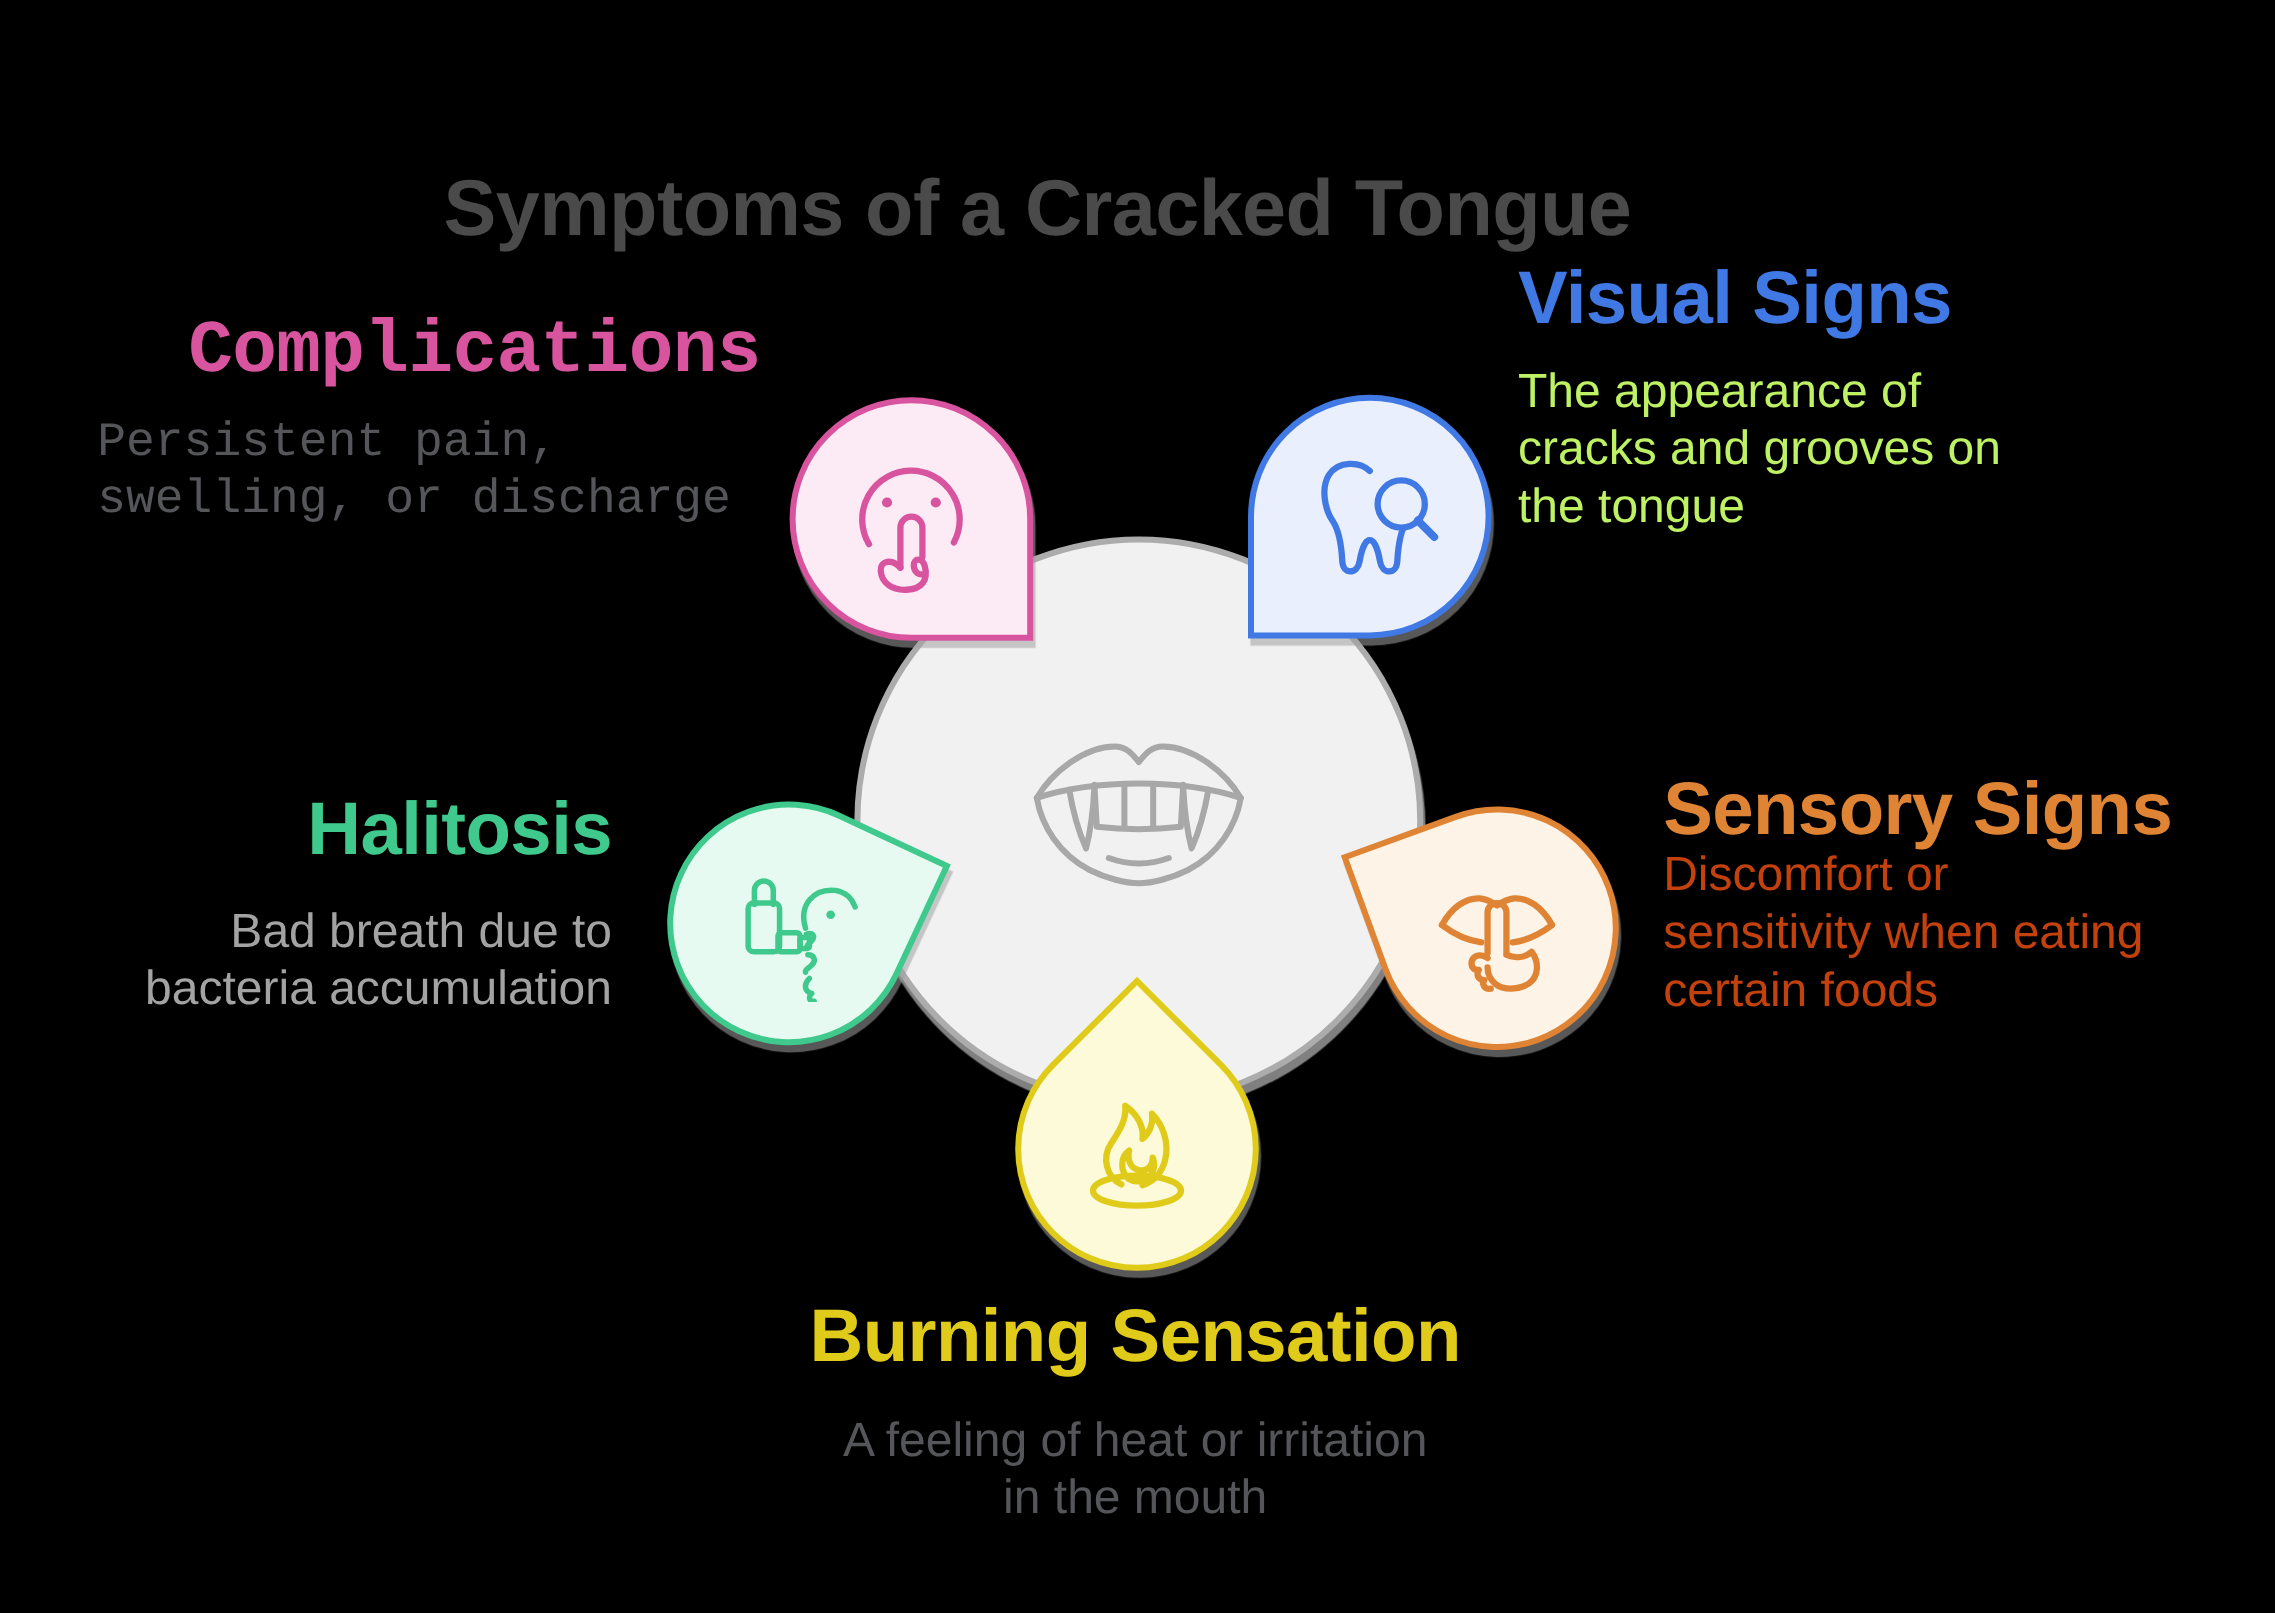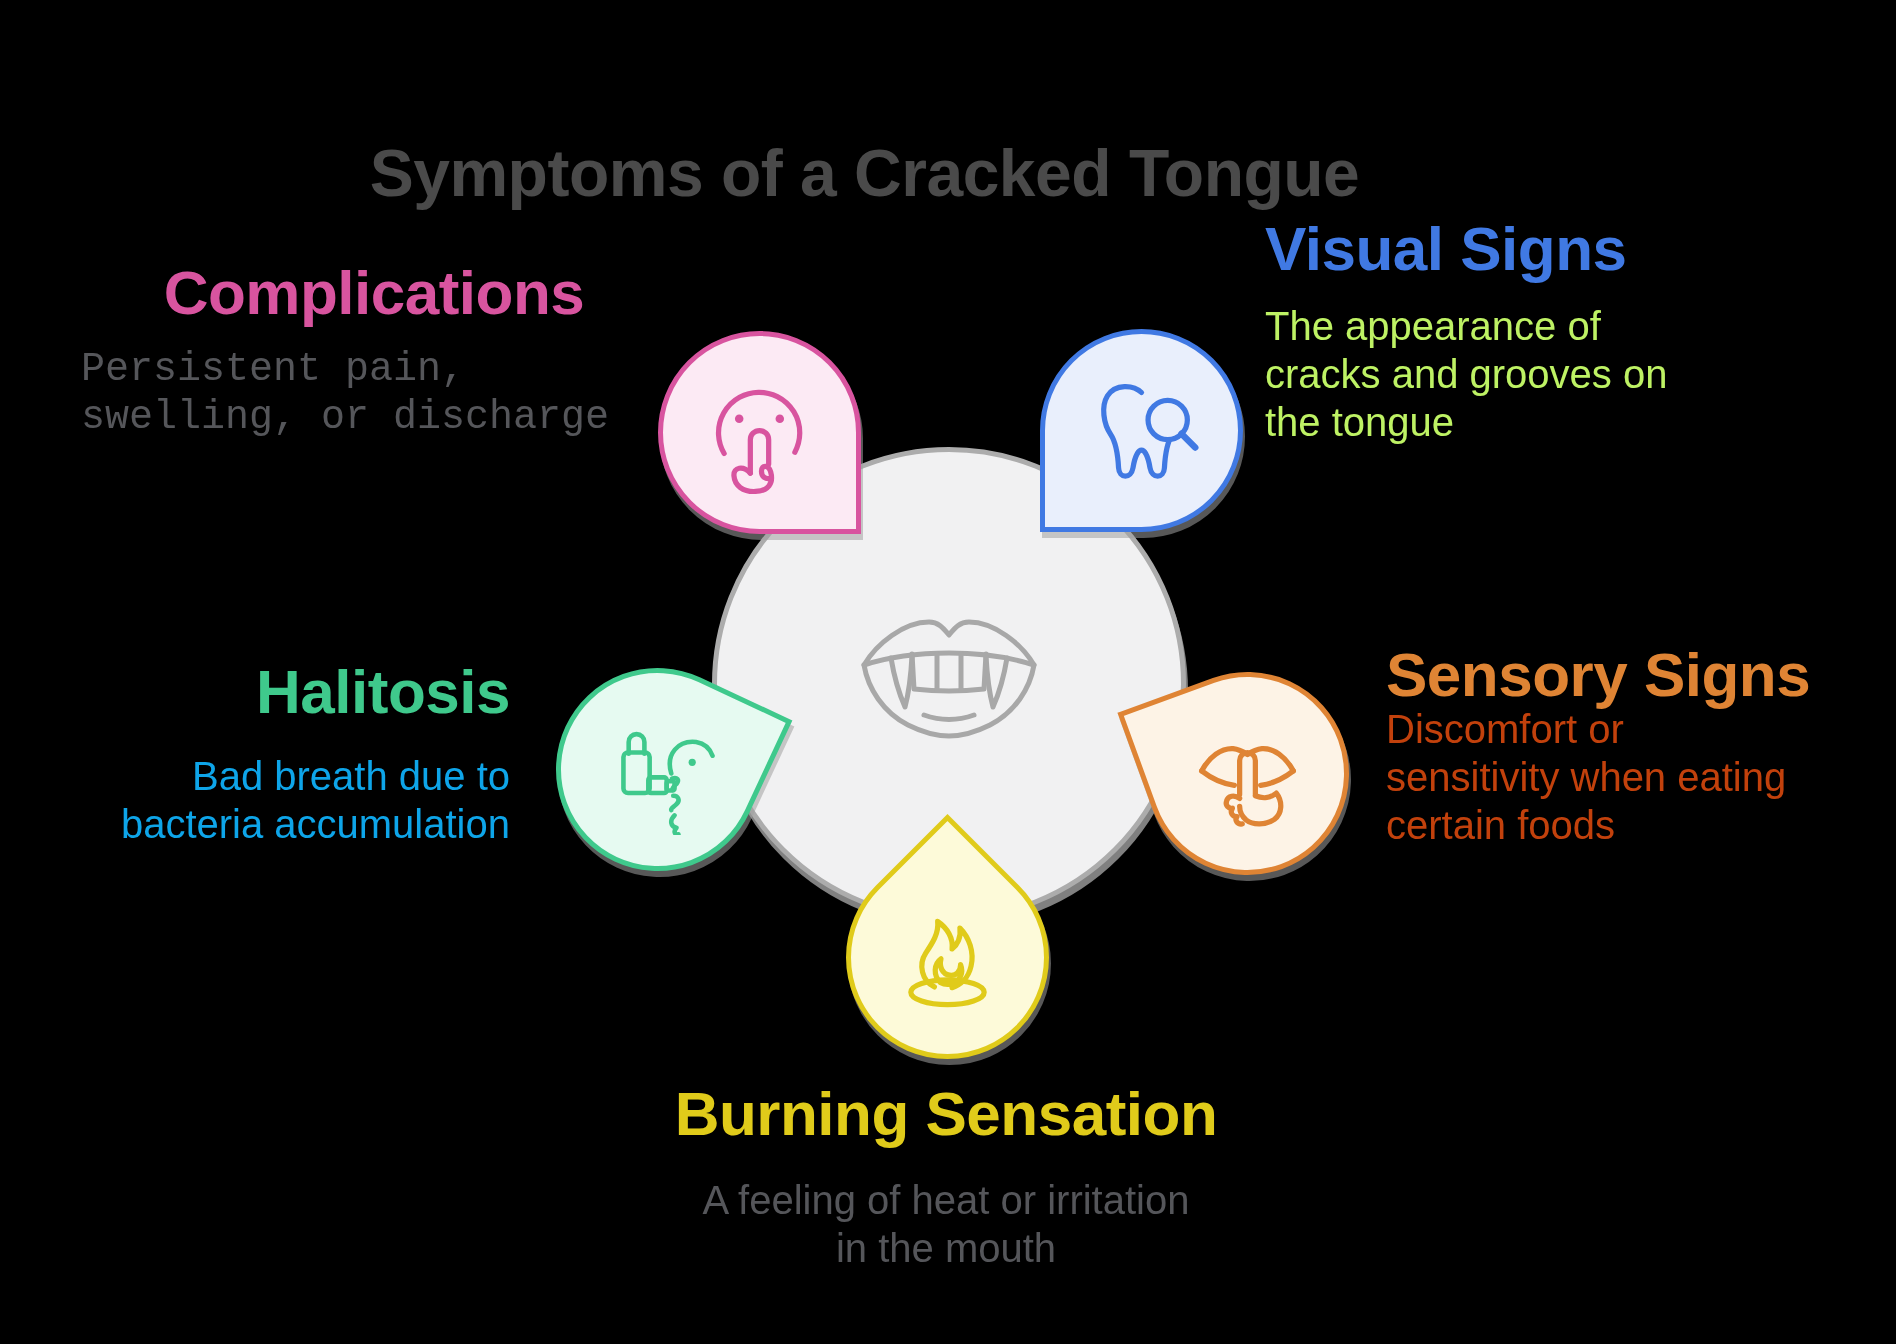--- a/index.html
+++ b/index.html
@@ -28,21 +28,21 @@
   .b-halitosis .badge-shape{transform:rotate(-65deg);}
   .b-sensory{left:1146px;top:672px;}
   .b-sensory .badge-shape{transform:rotate(70deg);}
   .b-burning{left:846px;top:856px;}
   .b-burning .badge-shape{transform:rotate(45deg);}
   
   .sec-title{position:absolute;margin:0;font-size:62px;font-weight:700;letter-spacing:-0.5px;
              line-height:1.15;color:var(--accent);z-index:3;}
   .sec-desc{position:absolute;margin:0;font-size:40px;font-weight:400;color:#55565a;
             line-height:48px;white-space:pre-line;z-index:3;}
-  .t-complications{left:94px;top:257px;width:560px;text-align:center;}
+  .t-complications{left:74px;top:257px;width:560px;text-align:right;font-family:Liberation Mono, monospace;}
   .d-complications{left:81px;top:346px;width:560px;font-family:Liberation Mono, monospace;}
   .t-visual{left:1265px;top:213px;width:560px;text-align:left;}
   .d-visual{left:1265px;top:302px;width:560px;text-align:left;}
   .t-halitosis{left:10px;top:656px;width:500px;text-align:right;}
   .d-halitosis{left:10px;top:752px;width:500px;text-align:right;}
   .t-sensory{left:1386px;top:639px;width:500px;text-align:left;}
   .d-sensory{left:1386px;top:705px;width:500px;text-align:left;}
   .t-burning{left:446px;top:1078px;width:1000px;text-align:center;}
   .d-burning{left:446px;top:1176px;width:1000px;text-align:center;}
   svg{display:block;}
@@ -127,21 +127,21 @@
   <h2 class="sec-title t-complications" style="--accent: #d8549f; --fill: #fceaf4;">Complications</h2>
   <p class="sec-desc d-complications" style="color: rgb(85, 86, 90);">Persistent pain,
 swelling, or discharge</p>
 
   <h2 class="sec-title t-visual" style="--accent: #4079e3; --fill: #e9effc;">Visual Signs</h2>
   <p class="sec-desc d-visual" style="color: #bef264;">The appearance of
 cracks and grooves on
 the tongue</p>
 
   <h2 class="sec-title t-halitosis" style="--accent: #3fc98c; --fill: #e6faf1;">Halitosis</h2>
-  <p class="sec-desc d-halitosis" style="color: #0ea5e9;">Bad breath due to
+  <p class="sec-desc d-halitosis" style="color: #a3a3a3;">Bad breath due to
 bacteria accumulation</p>
 
   <h2 class="sec-title t-sensory" style="--accent: #df8434; --fill: #fdf3e6;">Sensory Signs</h2>
   <p class="sec-desc d-sensory" style="color: #c2410c;">Discomfort or
 sensitivity when eating
 certain foods</p>
 
   <h2 class="sec-title t-burning" style="--accent: #e0cb1a; --fill: #fdfad9;">Burning Sensation</h2>
   <p class="sec-desc d-burning" style="color: rgb(85, 86, 90);">A feeling of heat or irritation
 in the mouth</p>

